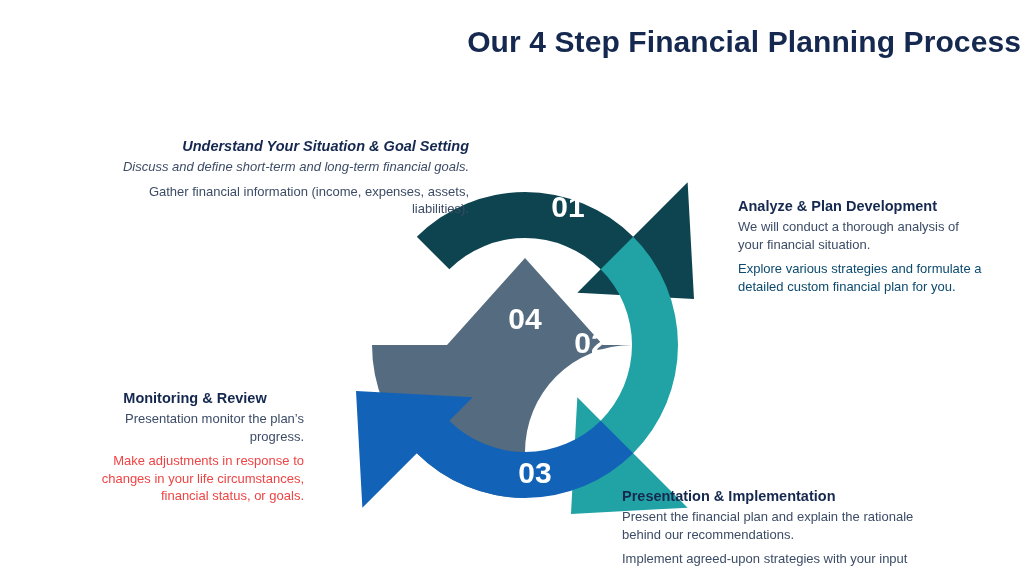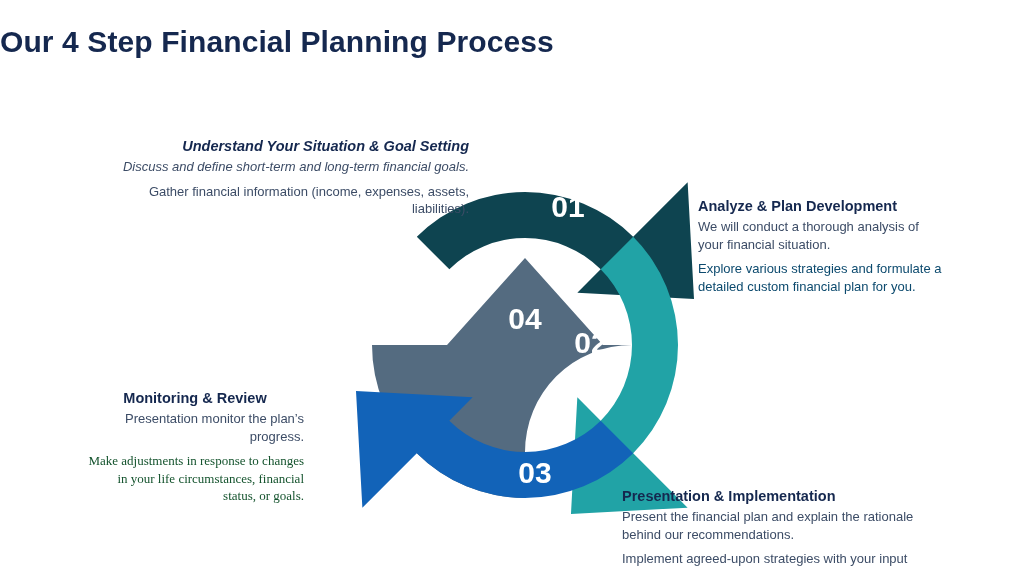--- a/index.html
+++ b/index.html
@@ -18,21 +18,21 @@
     position: absolute;
     inset: 0;
     width: 1021px;
     height: 585px;
   }
   #page-title {
     position: absolute;
     top: 25px;
     left: 0;
     width: 1021px;
-    text-align: left;
+    text-align: right;
     font-size: 30px;
     font-weight: bold;
     color: #15284f;
     letter-spacing: 0.1px;
   }
 
   
   #cycle-diagram {
     position: absolute;
     left: 325px;
@@ -81,21 +81,21 @@
     width: 370px;
     text-align: right;
   }
   #step-block-1 .step-heading {
     text-align: right;
     padding-left: 10px;
     font-style: italic;
   }
 
   #step-block-2 {
-    left: 698px;
+    left: 738px;
     top: 198px;
     width: 245px;
     text-align: left;
   }
 
   #step-block-3 {
     left: 622px;
     top: 488px;
     width: 330px;
     text-align: left;
@@ -185,16 +185,16 @@
 
   <div class="step-block" id="step-block-3">
     <div class="step-heading">Presentation &amp; Implementation</div>
     <p class="step-para" style="color: rgb(60, 76, 102);">Present the financial plan and explain the rationale behind our recommendations.</p>
     <p class="step-para" style="color: rgb(60, 76, 102);">Implement agreed-upon strategies with your input</p>
   </div>
 
   <div class="step-block" id="step-block-4">
     <div class="step-heading">Monitoring &amp; Review</div>
     <p class="step-para" style="color: rgb(60, 76, 102);">Presentation monitor the plan’s progress.</p>
-    <p class="step-para" style="color: #14532d; font-family: Liberation Serif, serif;">Make adjustments in response to changes in your life circumstances, financial status, or goals.</p>
+    <p class="step-para" style="color: #ef4444;">Make adjustments in response to changes in your life circumstances, financial status, or goals.</p>
   </div>
 
 </div>
 
 </body></html>

